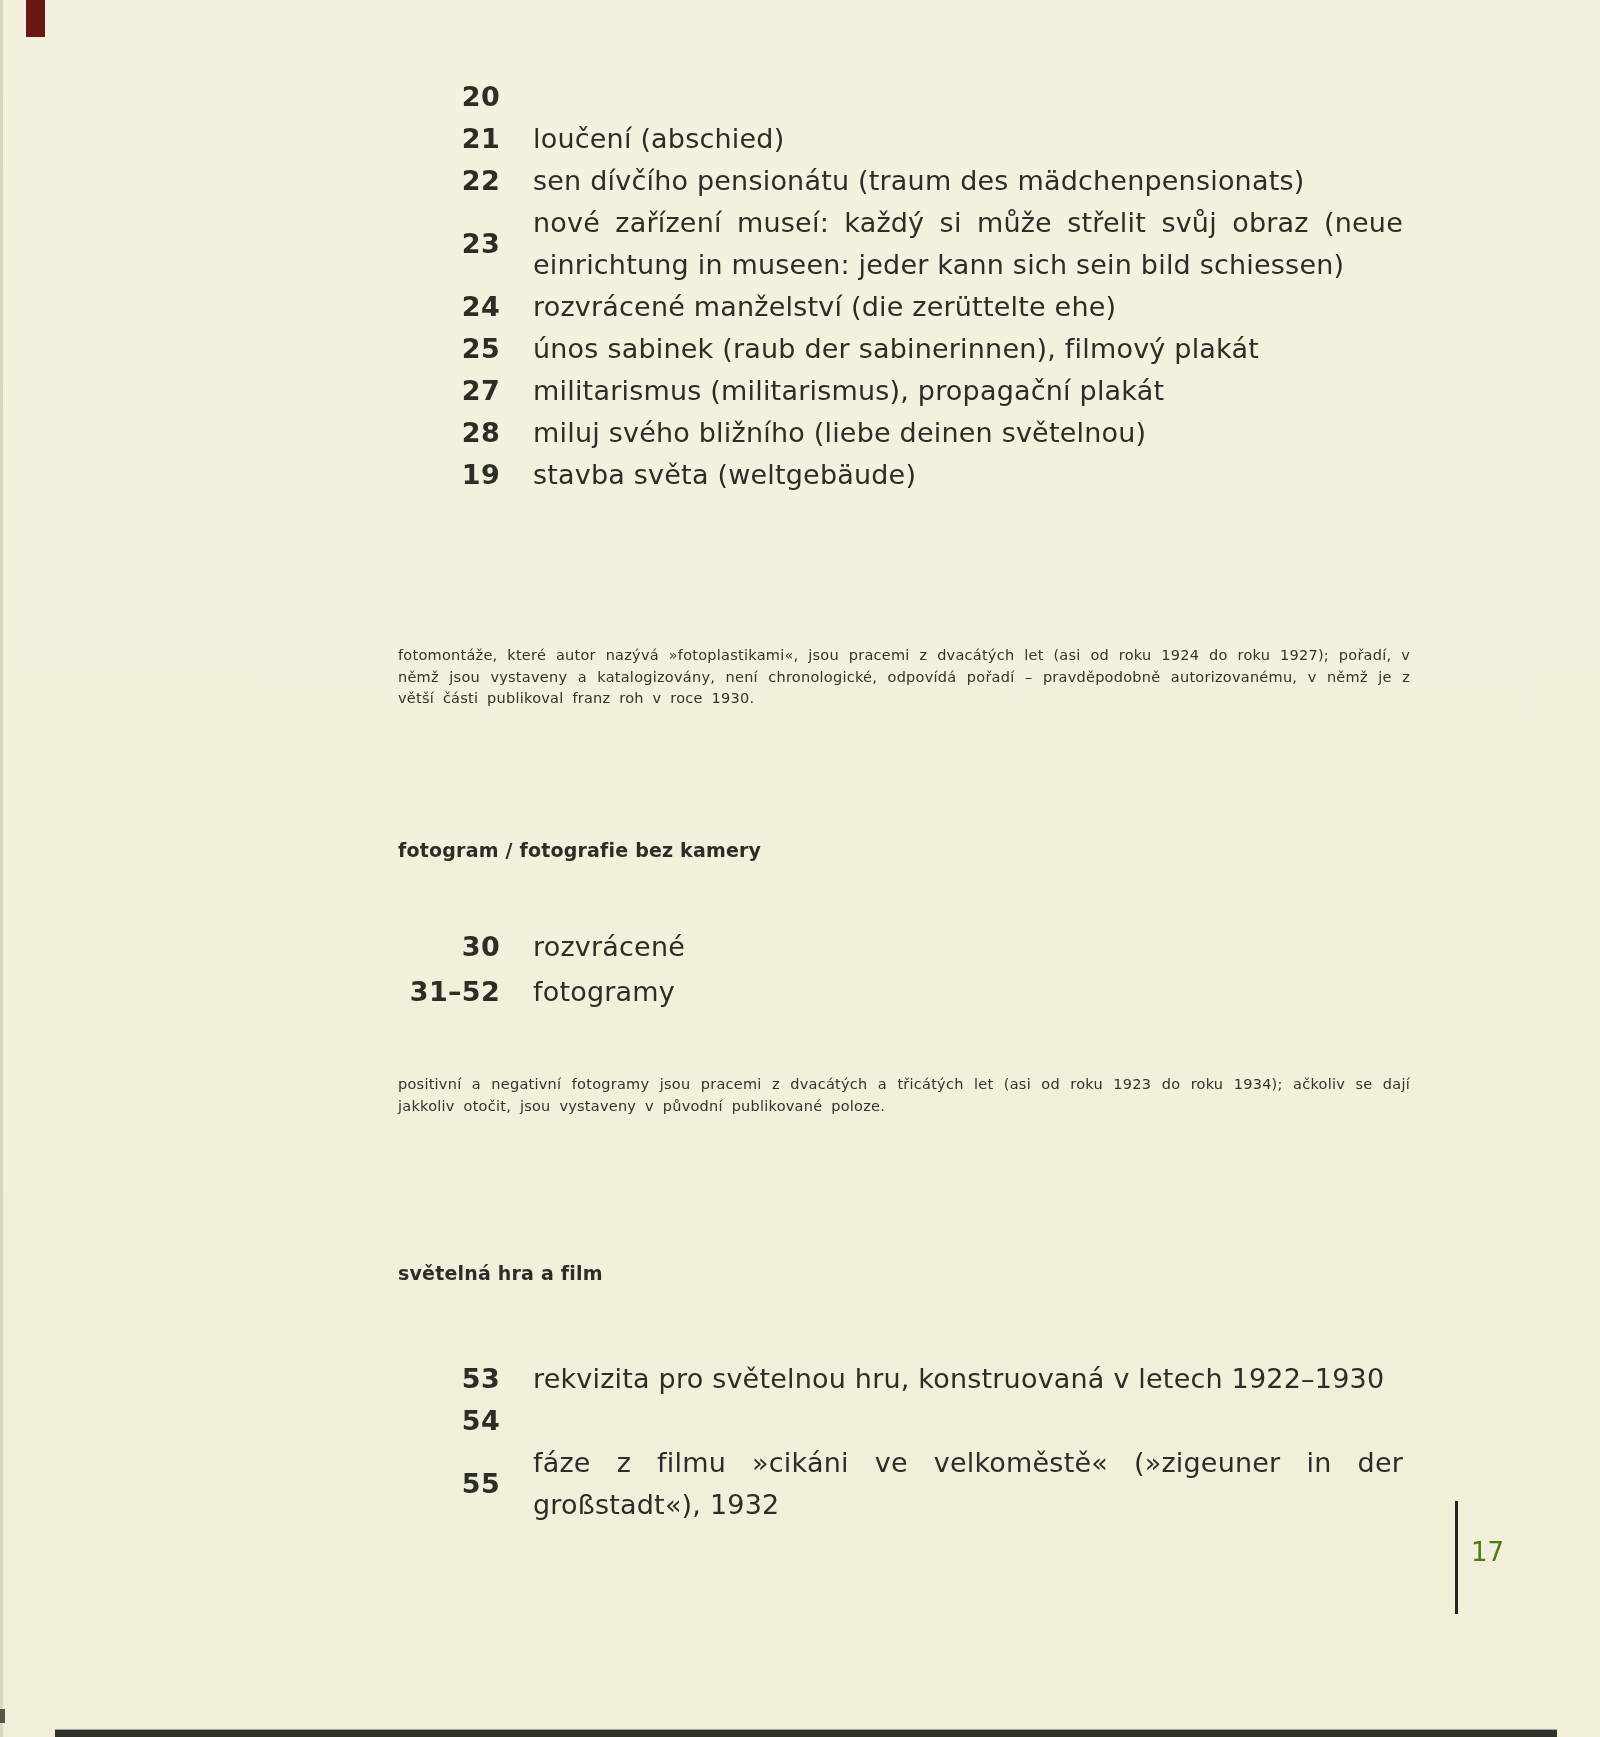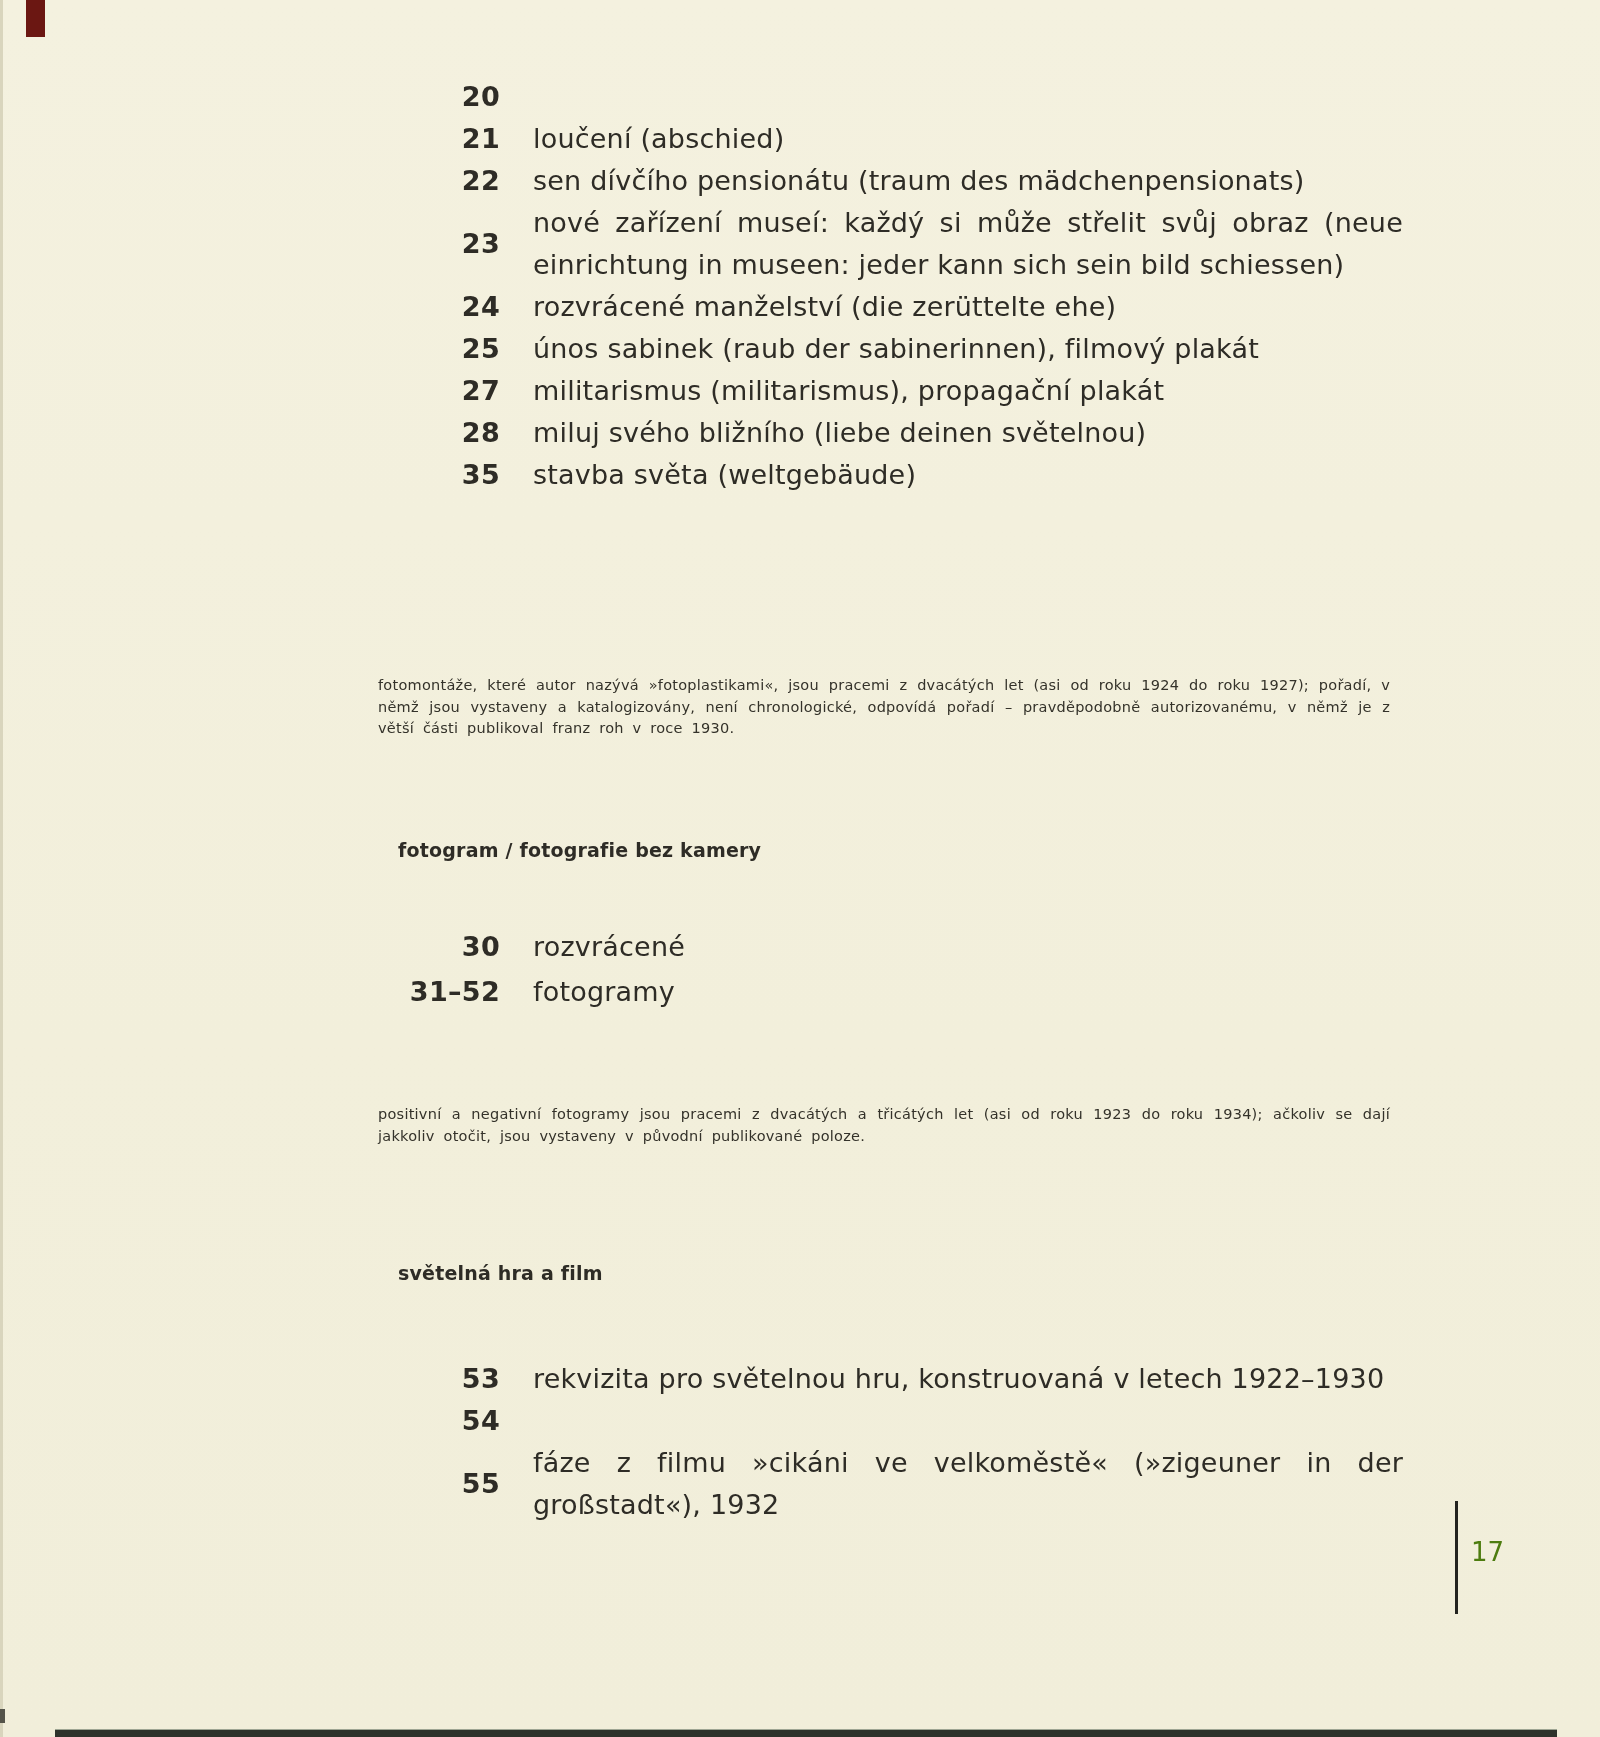--- a/index.html
+++ b/index.html
@@ -57,28 +57,27 @@
     letter-spacing: 0.2px;
   }
   #list1 { top: 76px; }
   #list2 { top: 924px; }
   #list2 .num { line-height: 45px; }
   #list2 .txt { line-height: 45px; text-align: left; }
   #list3 { top: 1346px; margin-top: 12px; }
 
   
   .note {
-    left: 378px; width: 1012px;
+    left: 398px; width: 1012px;
     font-size: 14.5px;
     line-height: 21.5px;
     text-align: justify;
     word-spacing: 4px;
     letter-spacing: 0.25px;
     color: #34322a;
-    margin-top: 30px;
   }
   #note1 { top: 645px; }
   #note2 { top: 1074px; }
 
   
   .section-heading {
     left: 398px;
     font-size: 19px;
     line-height: 24px;
     font-weight: bold;
@@ -133,21 +132,21 @@
   </div>
   <div class="row">
     <div class="num">27</div>
     <div class="txt">militarismus (militarismus), propagační plakát</div>
   </div>
   <div class="row">
     <div class="num">28</div>
     <div class="txt">miluj svého bližního (liebe deinen světelnou)</div>
   </div>
   <div class="row">
-    <div class="num">35</div>
+    <div class="num">19</div>
     <div class="txt">stavba světa (weltgebäude)</div>
   </div>
 </div>
 
 <div class="abs note" id="note1">fotomontáže, které autor nazývá »fotoplastikami«, jsou pracemi z dvacátých let (asi od roku 1924 do roku 1927); pořadí, v němž jsou vystaveny a katalogizovány, není chronologické, odpovídá pořadí – pravděpodobně autorizovanému, v němž je z větší části publikoval franz roh v roce 1930.</div>
 
 <div class="abs section-heading" id="heading1">fotogram / fotografie bez kamery</div>
 
 <div class="abs list" id="list2">
   <div class="row">

